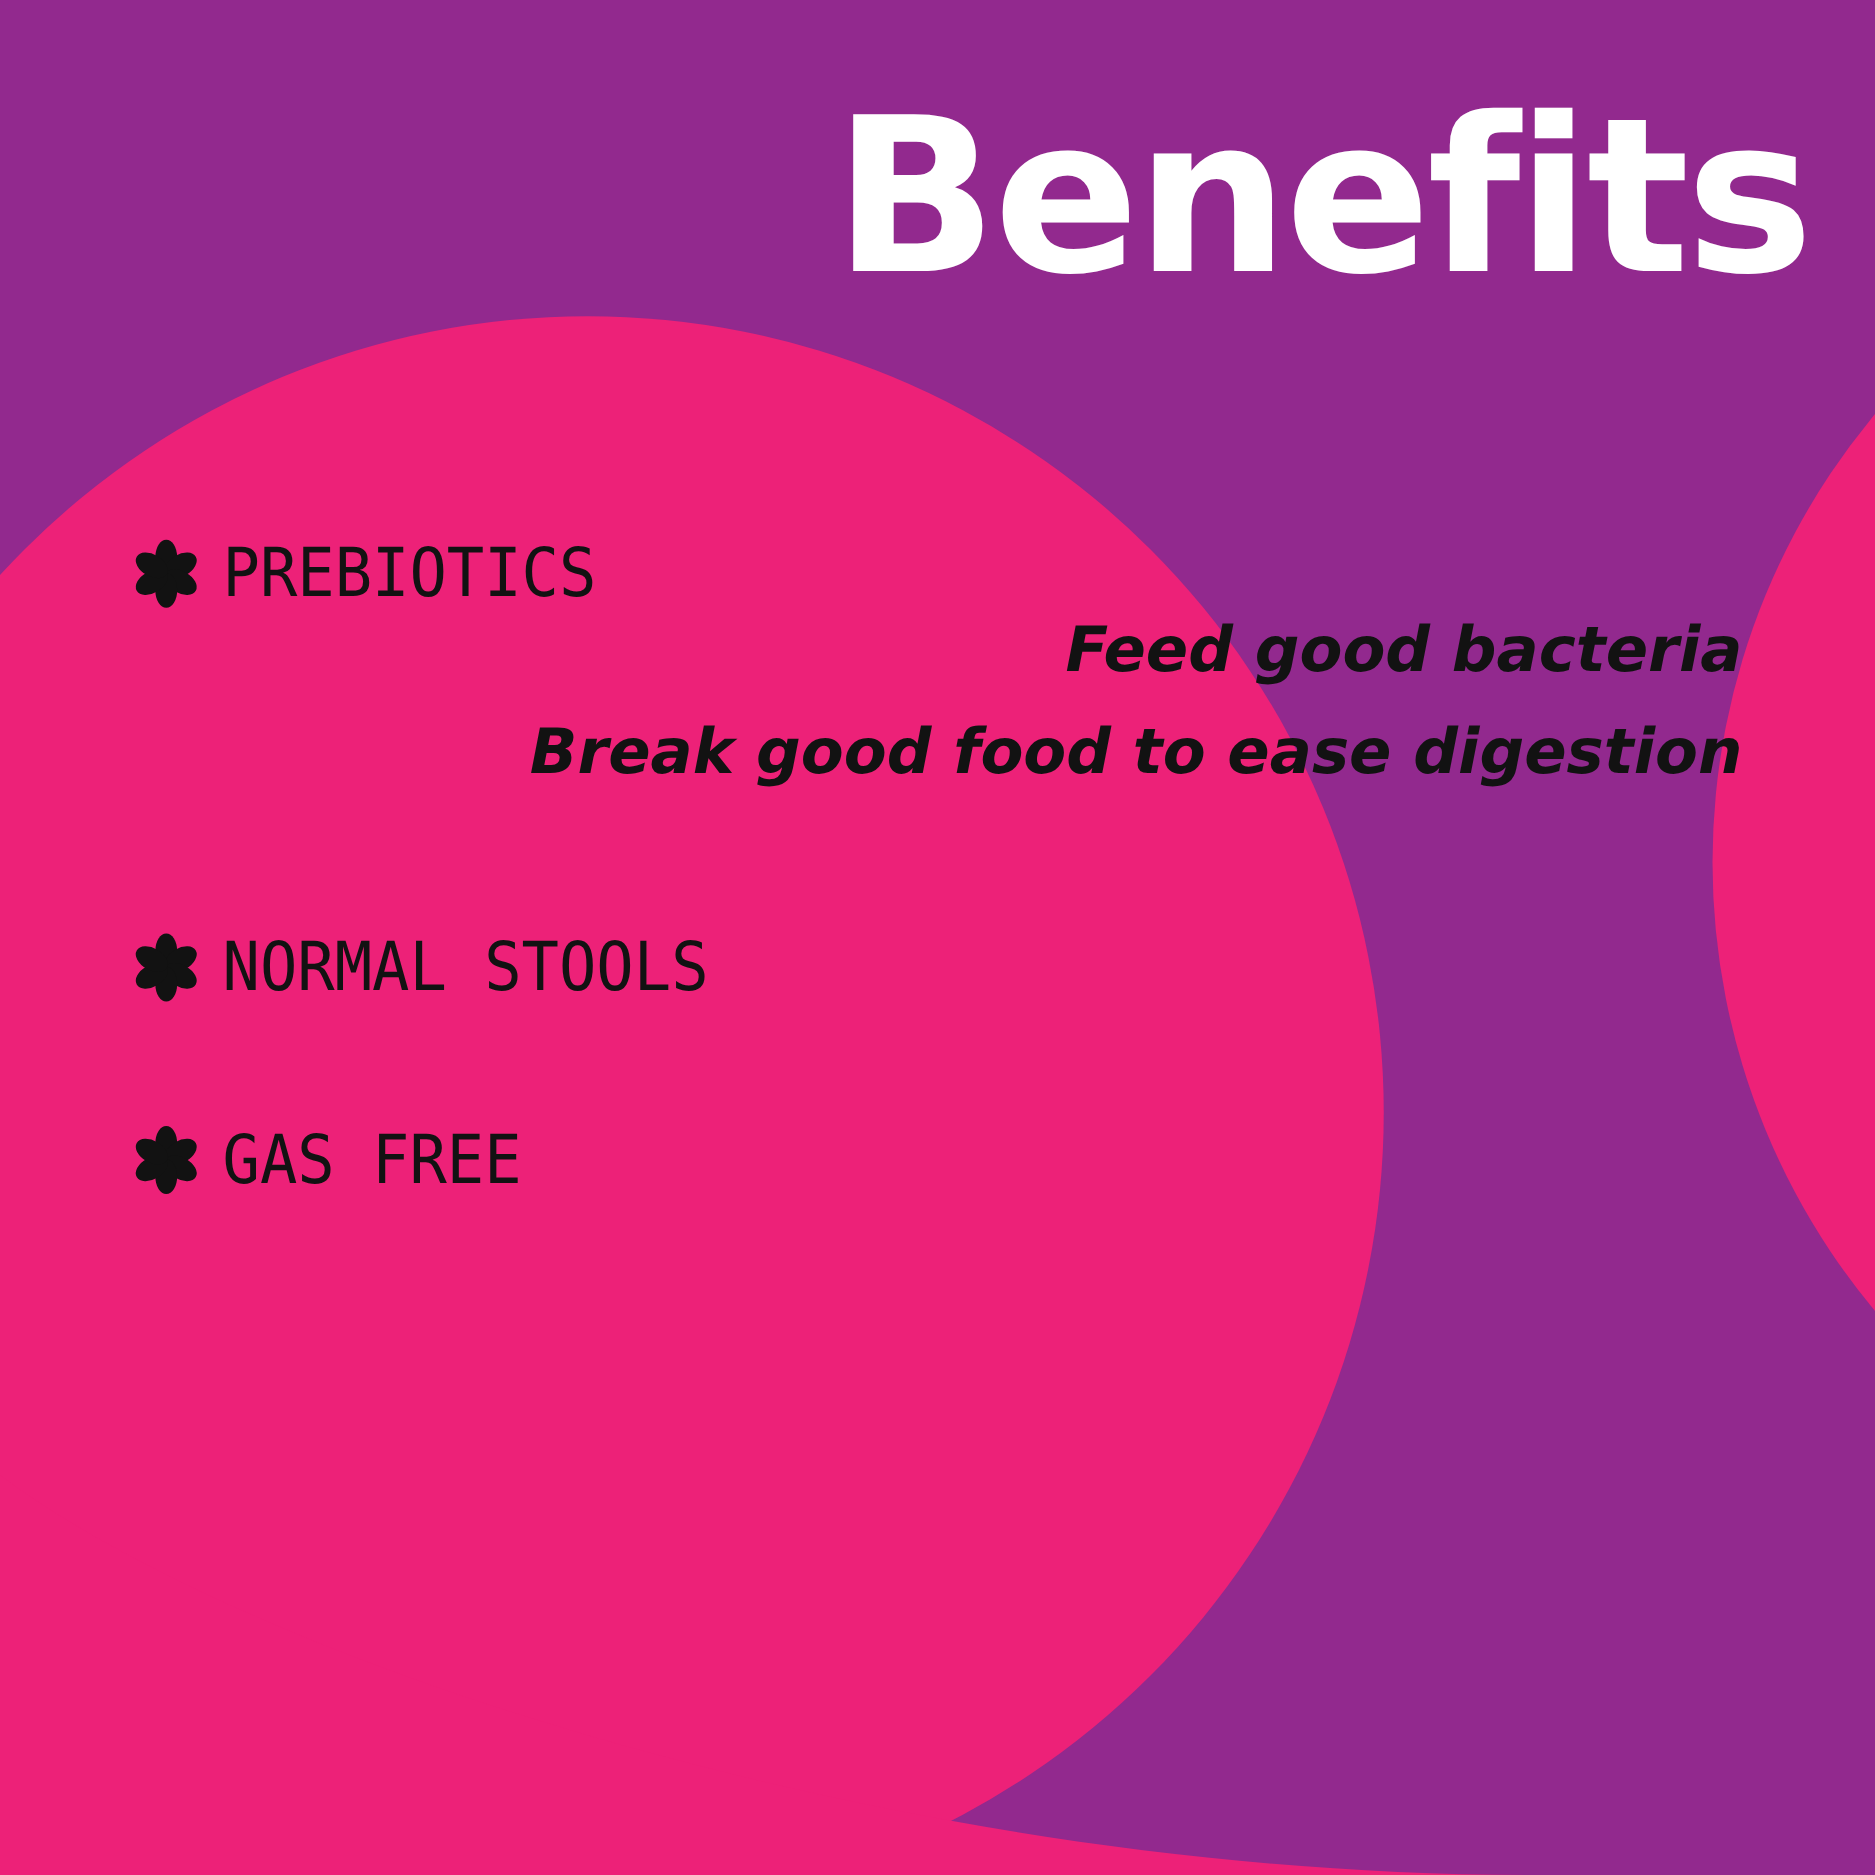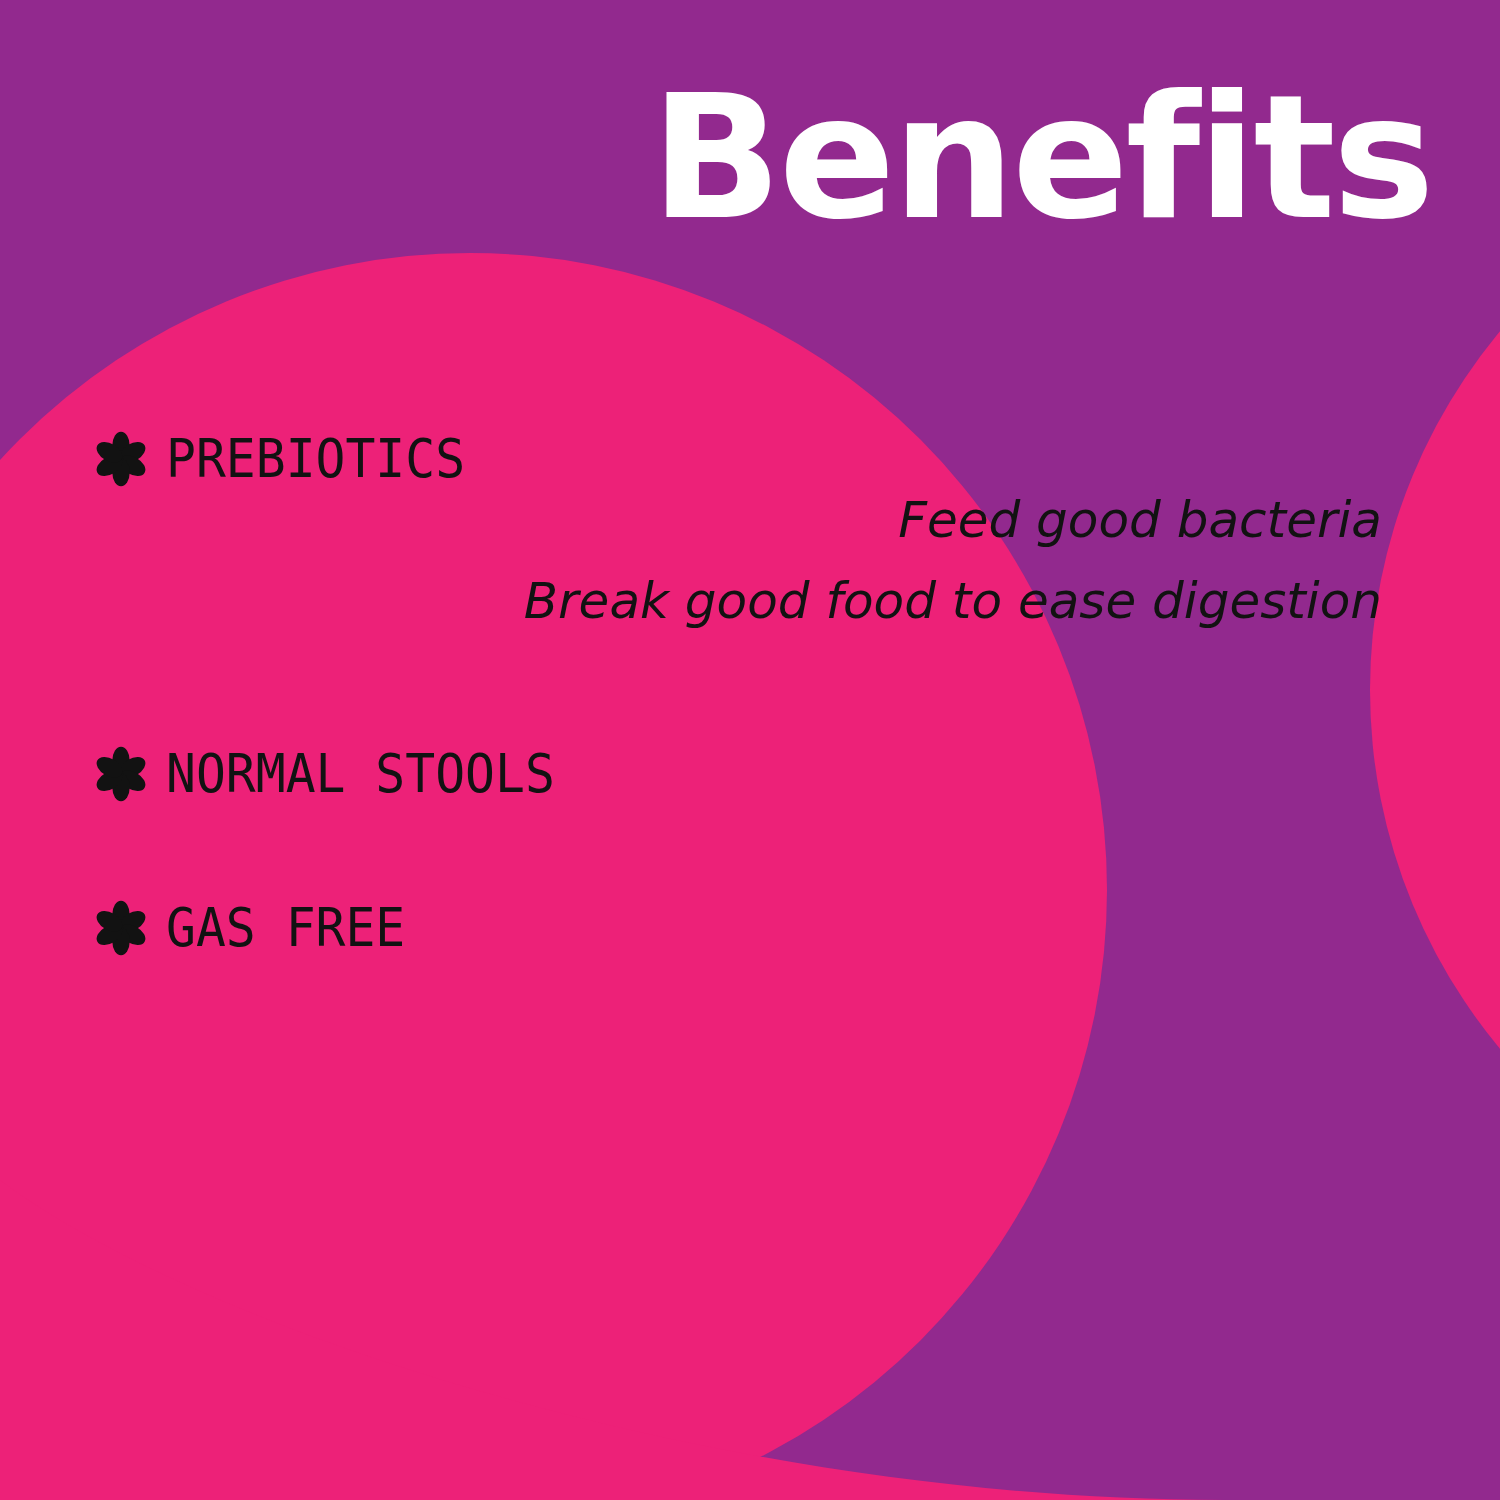--- a/index.html
+++ b/index.html
@@ -19,37 +19,38 @@
   }
   .bg-svg {
     position: absolute;
     inset: 0;
     width: 1500px;
     height: 1500px;
     display: block;
   }
   .title {
     position: absolute;
-    left: 0;
+    left: 16px;
     top: 72px;
     width: 1432px;
     text-align: right;
     color: #ffffff;
     font-family: "DejaVu Sans", sans-serif;
     font-weight: bold;
     font-size: 172px;
     line-height: 1.0;
     letter-spacing: -3px;
     white-space: nowrap;
   }
   .benefits-list {
     position: absolute;
     left: 0;
     top: 430px;
     width: 1420px;
+    padding-left: 12px;
   }
   .benefit {
     position: relative;
   }
   .benefit-main {
     display: flex;
     align-items: center;
     padding-left: 92px;
     color: #111111;
   }
@@ -69,21 +70,21 @@
     color: #121212;
     white-space: nowrap;
     transform: scaleX(0.92);
     transform-origin: left center;
   }
   .benefit-sub {
     font-family: "DejaVu Sans", sans-serif;
     font-style: italic;
     font-size: 50px;
     line-height: 1.05;
-    font-weight: 400;
+    font-weight: 700;
     color: #121212;
     text-align: right;
     white-space: nowrap;
     padding-right: 38px;
     margin-top: 6px;
   }
   .sp-small  { height: 22px; }
   .sp-large  { height: 96px; }
 </style>
 </head>

